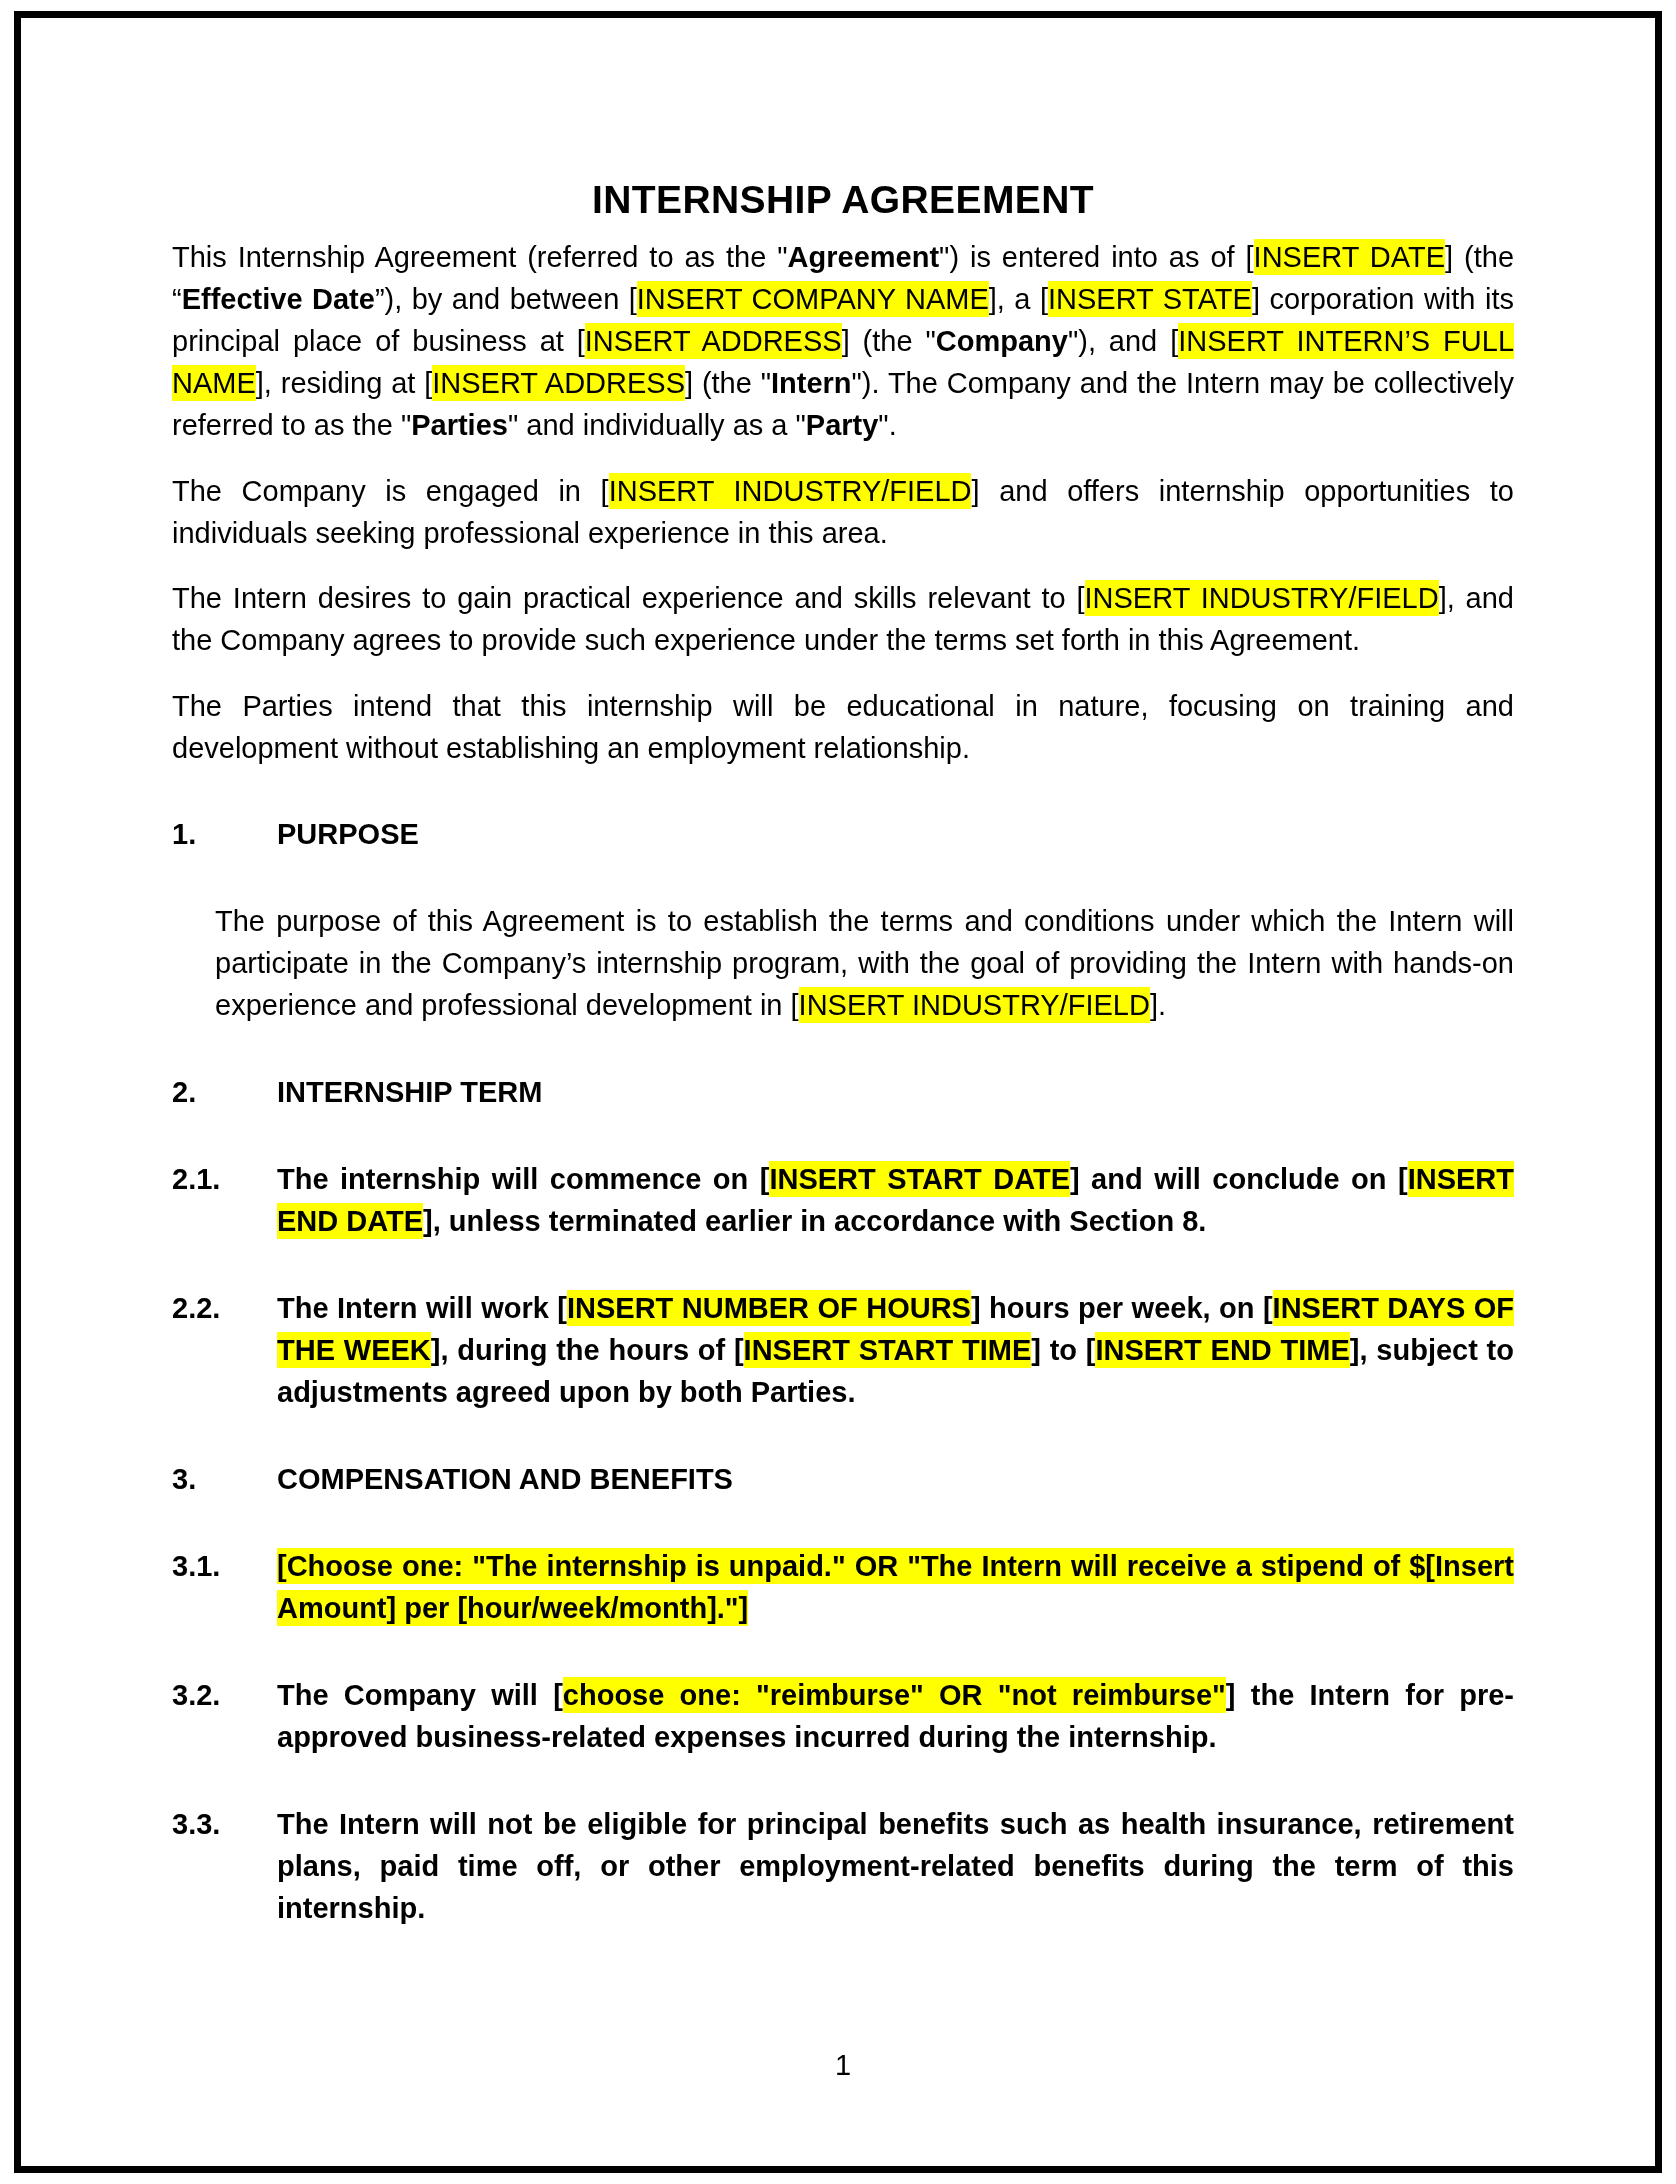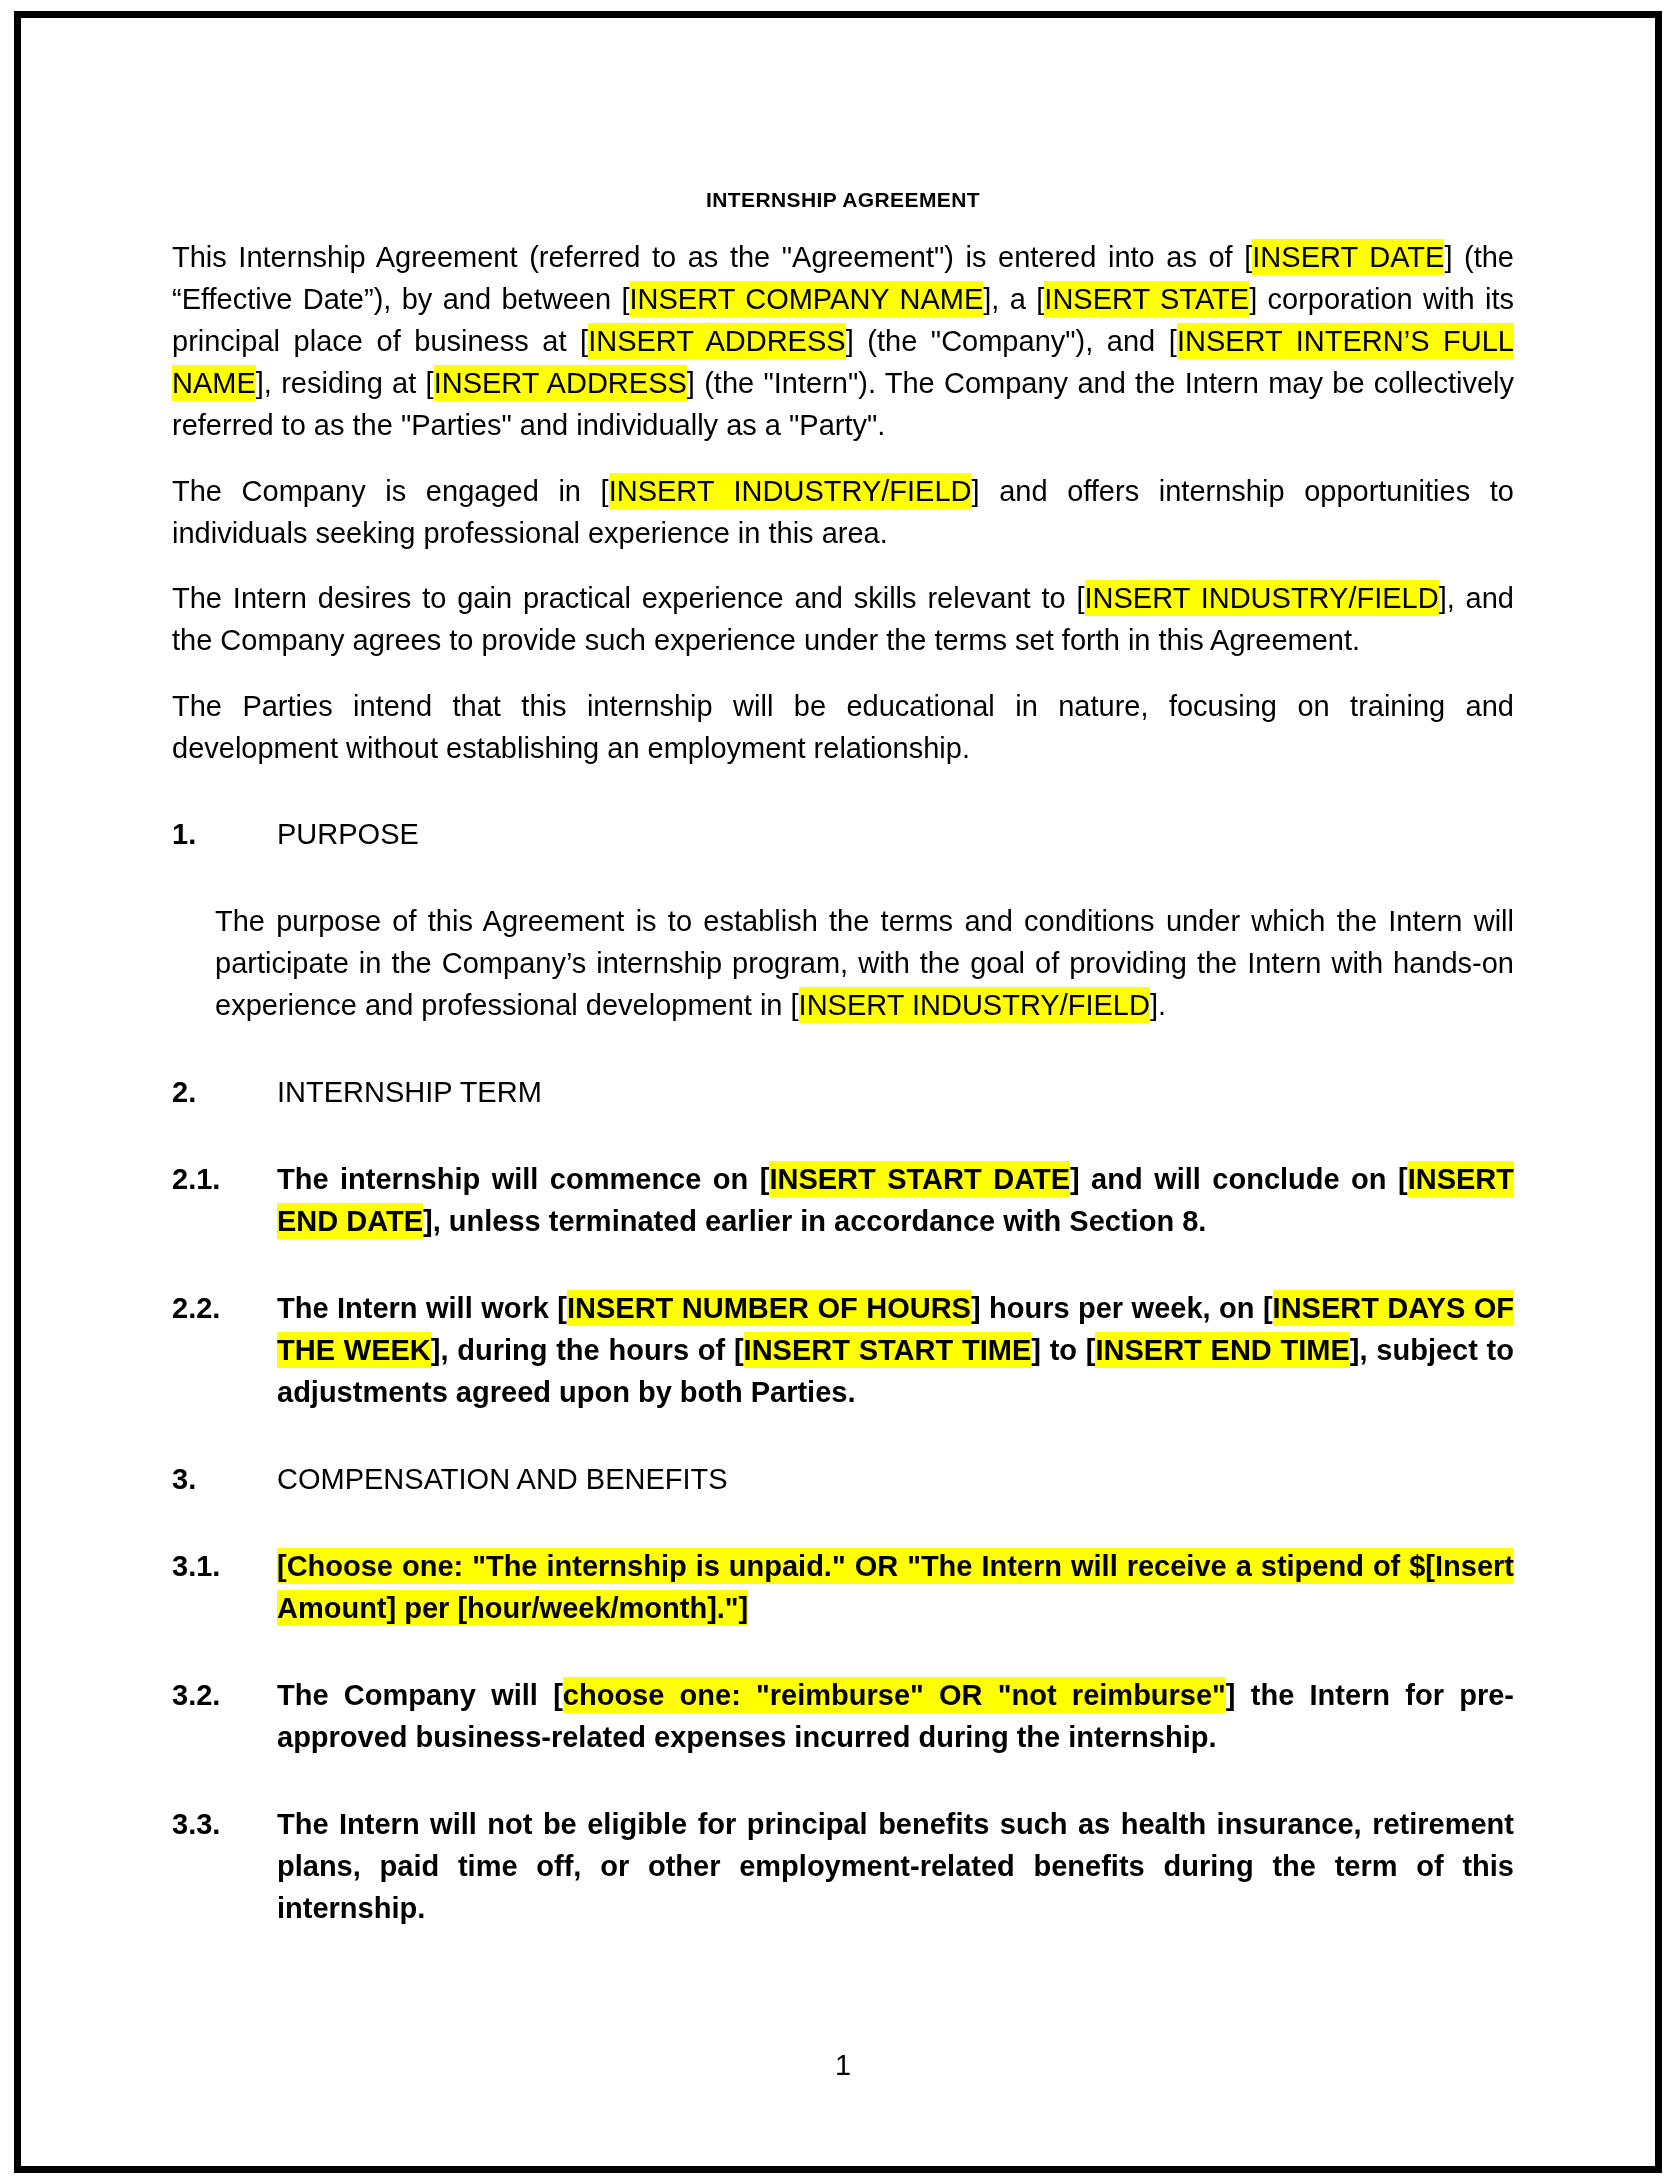--- a/index.html
+++ b/index.html
@@ -10,32 +10,32 @@
   }
   .frame{
     position:absolute;left:14px;top:11.4px;right:14px;bottom:11.4px;
     border:7.9px solid #000000;pointer-events:none;
   }
   .content{
     position:absolute;left:172px;top:0;width:1342px;
     font-size:29px;line-height:42px;
   }
   .title{
-    text-align:center;font-weight:700;font-size:21px;
+    text-align:center;font-weight:700;font-size:39px;
     margin:179px 0 15px 0;letter-spacing:0.4px;
   }
   .para{margin:0 0 23.6px 0;text-align:justify;}
   .para.indent{margin-left:43px;margin-bottom:45px;text-align:justify;}
   .clause{display:flex;margin:0 0 45px 0;font-weight:bold;}
   .clause.heading{font-weight:700;margin-top:44px;}
   .clause .label{width:105px;flex:none;}
   .clause .text{flex:1;}
   .clause:not(.heading) .text{text-align:justify;}
   .hl{background:var(--hl,#ffff00);padding:2px 0;}
-  .b{font-weight:400;}
+  .b{font-weight:700;}
   .pageno{
     position:absolute;left:172px;width:1342px;top:2044px;
     text-align:center;font-size:29px;line-height:42px;
   }
 </style>
 </head>
 <body>
 
 <div class="frame"></div>
 

